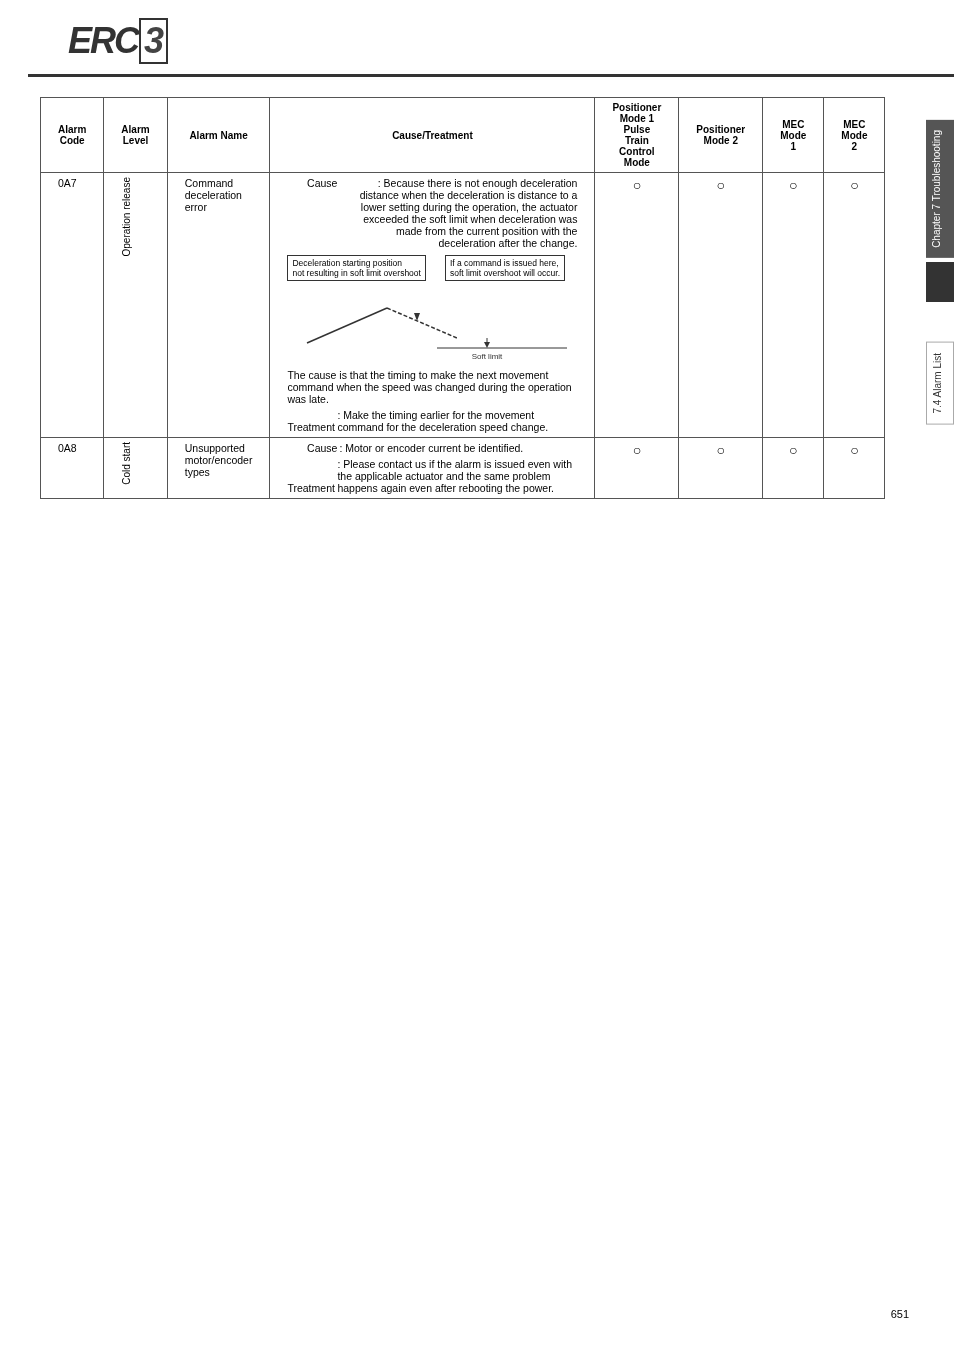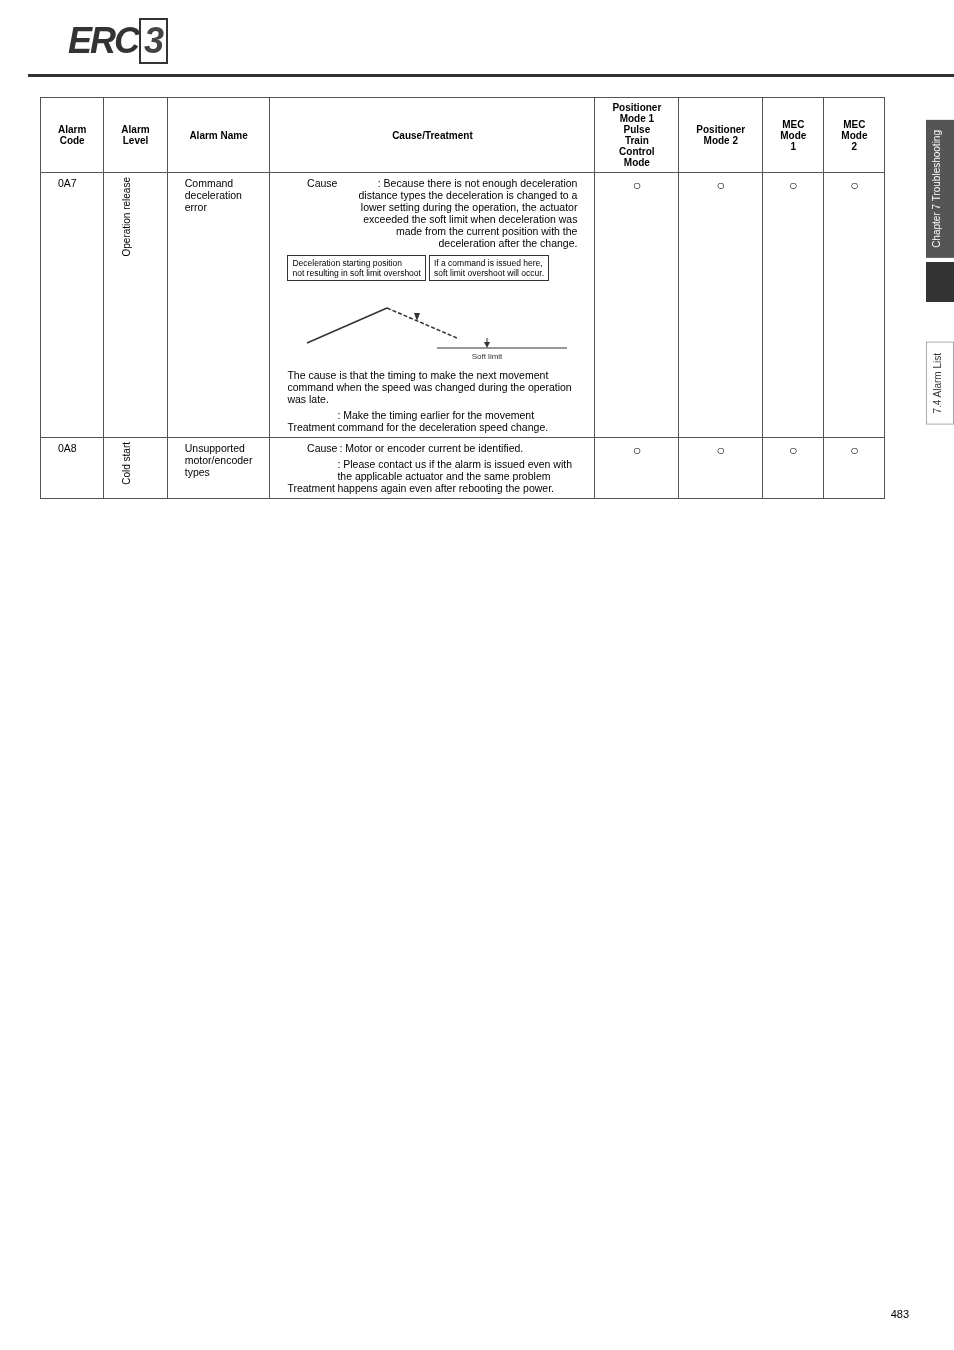--- a/index.html
+++ b/index.html
@@ -204,25 +204,25 @@
 
       <tr>
         <td class="col-alarm-code">0A7</td>
         <td class="col-alarm-level">
           <div class="rotated-text">Operation release</div>
         </td>
         <td class="col-alarm-name">Command deceleration error</td>
         <td class="col-cause">
           <div class="cause-row">
             <span class="cause-label">Cause</span>
-            <span>: Because there is not enough deceleration distance types the deceleration is changed to a lower setting during the operation, the actuator exceeded the soft limit when deceleration was made from the current position with the deceleration after the change.</span>
+            <span>: Because there is not enough deceleration distance when the deceleration is distance to a lower setting during the operation, the actuator exceeded the soft limit when deceleration was made from the current position with the deceleration after the change.</span>
           </div>
 
           <div class="diagram-container">
-            <div style="display:flex;align-items:flex-end;gap:3px;margin-bottom:2px;">
+            <div style="display:flex;align-items:flex-end;gap:19px;margin-bottom:2px;">
               <span class="diagram-box small-text">Deceleration starting position<br>not resulting in soft limit overshoot</span>
               <span class="diagram-box small-text">If a command is issued here,<br>soft limit overshoot will occur.</span>
             </div>
 
             <svg class="diagram-svg" width="290" height="80" viewBox="0 0 290 80">
 
               <line x1="20" y1="60" x2="100" y2="25" stroke="#333" stroke-width="1.5"></line>
               <line x1="100" y1="25" x2="170" y2="55" stroke="#333" stroke-width="1.5" stroke-dasharray="4,2"></line>
 
               <polygon points="130,38 127,30 133,30" fill="#333"></polygon>
@@ -267,13 +267,13 @@
         </td>
         <td class="col-positioner-mode1 circle-mark">○</td>
         <td class="col-positioner-mode2 circle-mark">○</td>
         <td class="col-mec-mode1 circle-mark">○</td>
         <td class="col-mec-mode2 circle-mark">○</td>
       </tr>
     </tbody>
   </table>
 </div>
 
-<div class="page-number">483</div>
+<div class="page-number">651</div>
 
 </body></html>

